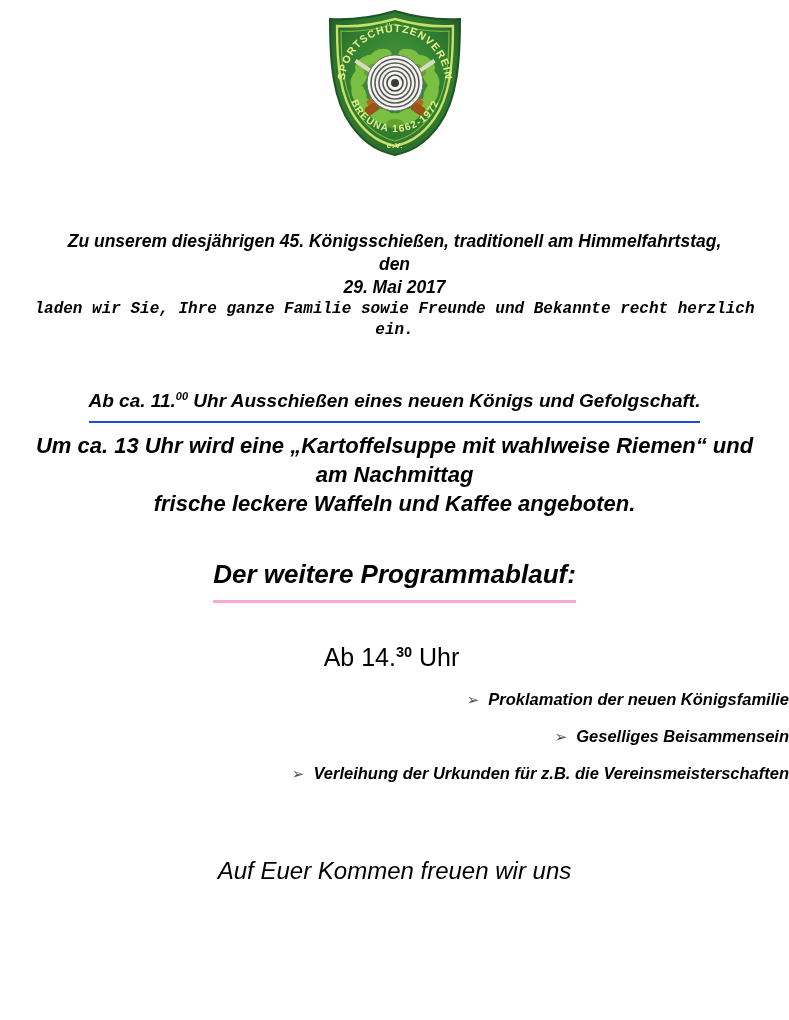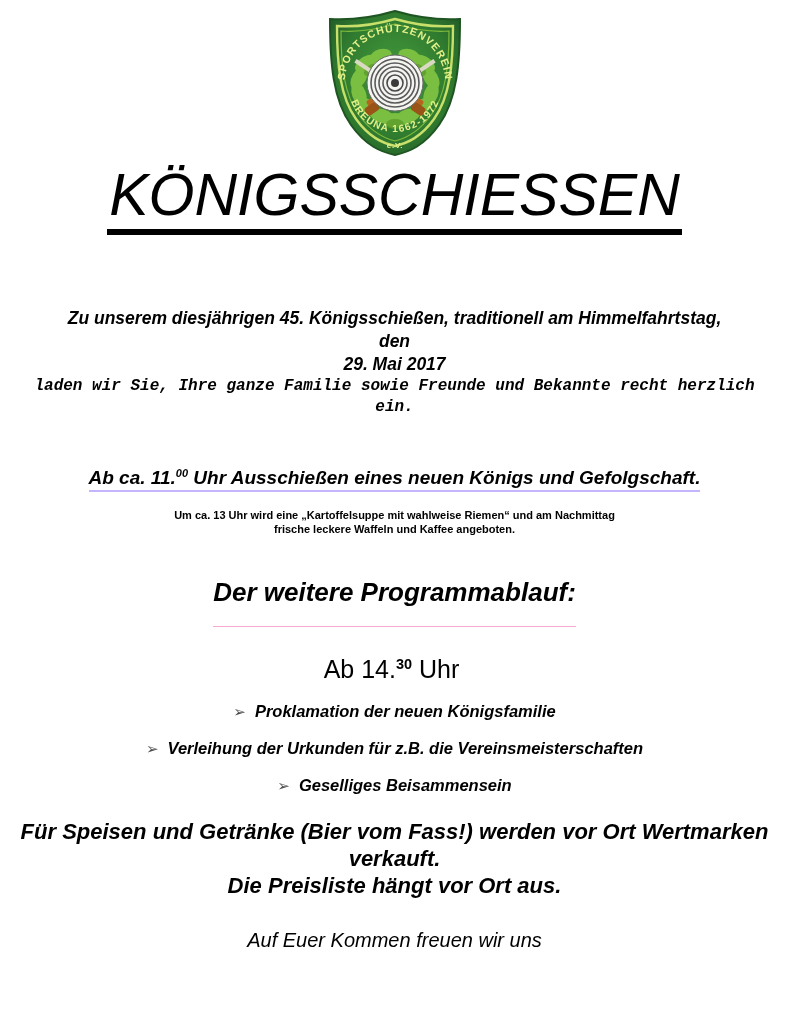--- a/index.html
+++ b/index.html
@@ -74,46 +74,47 @@
     font-family: Liberation Mono, monospace;
   }
 
   .time-head {
     margin-top: 48px;
     font-size: 19px;
     font-weight: bold;
     font-style: italic;
   }
   .time-head .ul {
-    border-bottom: 2px solid #c4b5fd;
-    padding-bottom: 1px;
+    border-bottom: 2px solid #1d4ed8;
+    padding-bottom: 9px;
     display: inline-block;
   }
 
   .food {
-    margin-top: 16px;
-    font-size: 11px;
-    font-weight: bold;
+    margin-top: 8px;
+    font-size: 22px;
+    font-weight: bold;
+    font-style: italic;
     line-height: 1.34;
   }
 
   .program-head {
     margin-top: 40px;
     font-size: 26px;
     font-weight: bold;
     font-style: italic;
   }
   .program-head .ul {
-    border-bottom: 1px solid #f9a8d4;
-    padding-bottom: 18px;
+    border-bottom: 3px solid #f9a8d4;
+    padding-bottom: 10px;
     display: inline-block;
   }
 
   .program-time {
-    margin-top: 28px;
+    margin-top: 40px;
     font-size: 25px;
     font-weight: normal;
     font-style: normal;
     padding-left: 12px;
   }
 
   sup {
     font-size: 0.58em;
     vertical-align: super;
     line-height: 0;
@@ -123,42 +124,42 @@
   .bullets {
     margin-top: 14px;
     list-style: none;
     padding: 0;
     font-size: 16.5px;
     font-weight: bold;
     font-style: italic;
   }
   .bullets li {
     margin: 18px 0;
-    text-align: center;
+    text-align: right;
   }
   .bullet-glyph {
     color: #4d4d4d;
     font-style: normal;
     font-weight: normal;
     font-size: 15px;
     margin-right: 9px;
     display: inline-block;
   }
 
   .wertmarken {
     margin-top: 24px;
     font-size: 22px;
     font-weight: bold;
     font-style: italic;
     line-height: 1.22;
   }
 
   .closing {
-    margin-top: 30px;
-    font-size: 20px;
+    margin-top: 74px;
+    font-size: 24px;
     font-style: italic;
     font-weight: normal;
   }
 </style>
 </head>
 <body>
 
 <div class="page">
 
   <div class="logo-wrap">
@@ -231,23 +232,20 @@
           <textPath href="#arcTop" startOffset="50%" text-anchor="middle">SPORTSCHÜTZENVEREIN</textPath>
         </text>
         <text font-family="Liberation Sans, sans-serif" font-size="10" font-weight="bold" fill="#e4f08a" letter-spacing="1.3">
           <textPath href="#arcBot" startOffset="50%" text-anchor="middle">BREUNA 1662-1972</textPath>
         </text>
         <text x="76" y="140" text-anchor="middle" font-family="Liberation Sans, sans-serif" font-size="8" font-weight="bold" fill="#e4f08a" letter-spacing="0.8">e.V.</text>
       </g>
     </svg>
   </div>
 
-  <div class="title-wrap">
-    <div class="title">KÖNIGSSCHIESSEN</div>
-  </div>
 
   <div class="block intro">
     <div>Zu unserem diesjährigen 45. Königsschießen, traditionell am Himmelfahrtstag,</div>
     <div>den</div>
     <div>29. Mai 2017</div>
     <div class="line-small">laden wir Sie, Ihre ganze Familie sowie Freunde und Bekannte recht herzlich ein.</div>
   </div>
 
   <div class="block time-head">
     <span class="ul">
@@ -266,28 +264,23 @@
 
   <div class="block program-time">
     <span>Ab 14.</span><sup>30</sup><span> Uhr</span>
   </div>
 
   <ul class="bullets">
     <li>
       <span class="bullet-glyph">➢</span><span>Proklamation der neuen Königsfamilie</span>
     </li>
     <li>
+      <span class="bullet-glyph">➢</span><span>Geselliges Beisammensein</span>
+    </li>
+    <li>
       <span class="bullet-glyph">➢</span><span>Verleihung der Urkunden für z.B. die Vereinsmeisterschaften</span>
     </li>
-    <li>
-      <span class="bullet-glyph">➢</span><span>Geselliges Beisammensein</span>
-    </li>
   </ul>
 
-  <div class="block wertmarken">
-    <div>Für Speisen und Getränke (Bier vom Fass!) werden vor Ort Wertmarken</div>
-    <div>verkauft.</div>
-    <div>Die Preisliste hängt vor Ort aus.</div>
-  </div>
 
   <div class="block closing">Auf Euer Kommen freuen wir uns</div>
 
 </div>
 
 </body></html>

